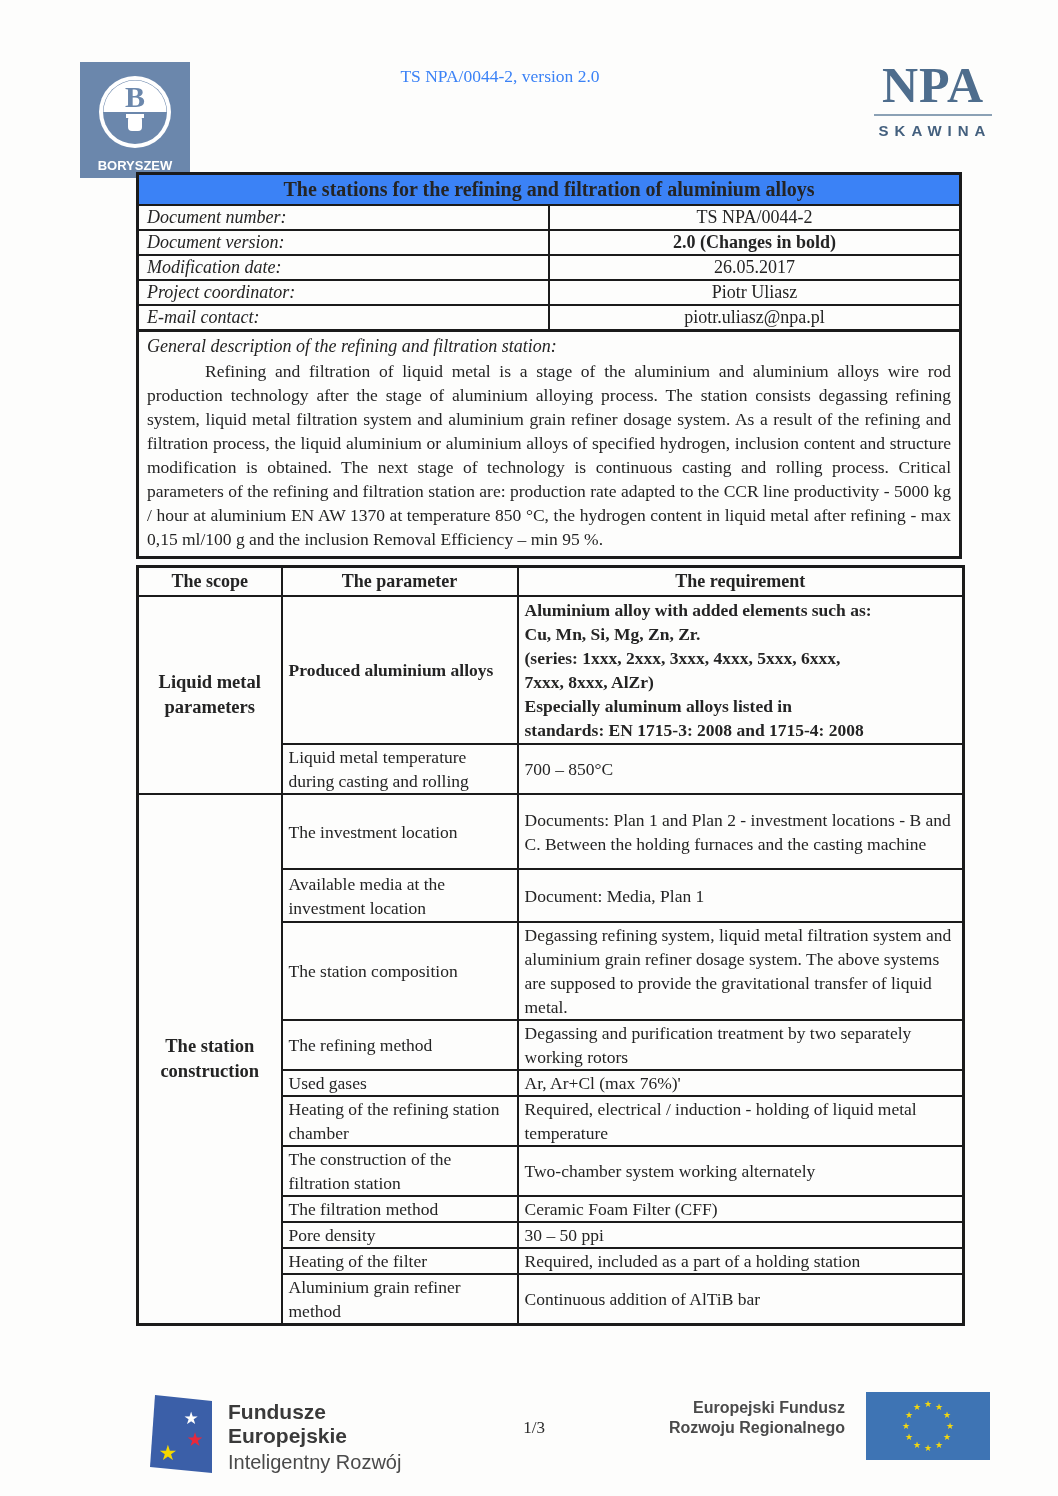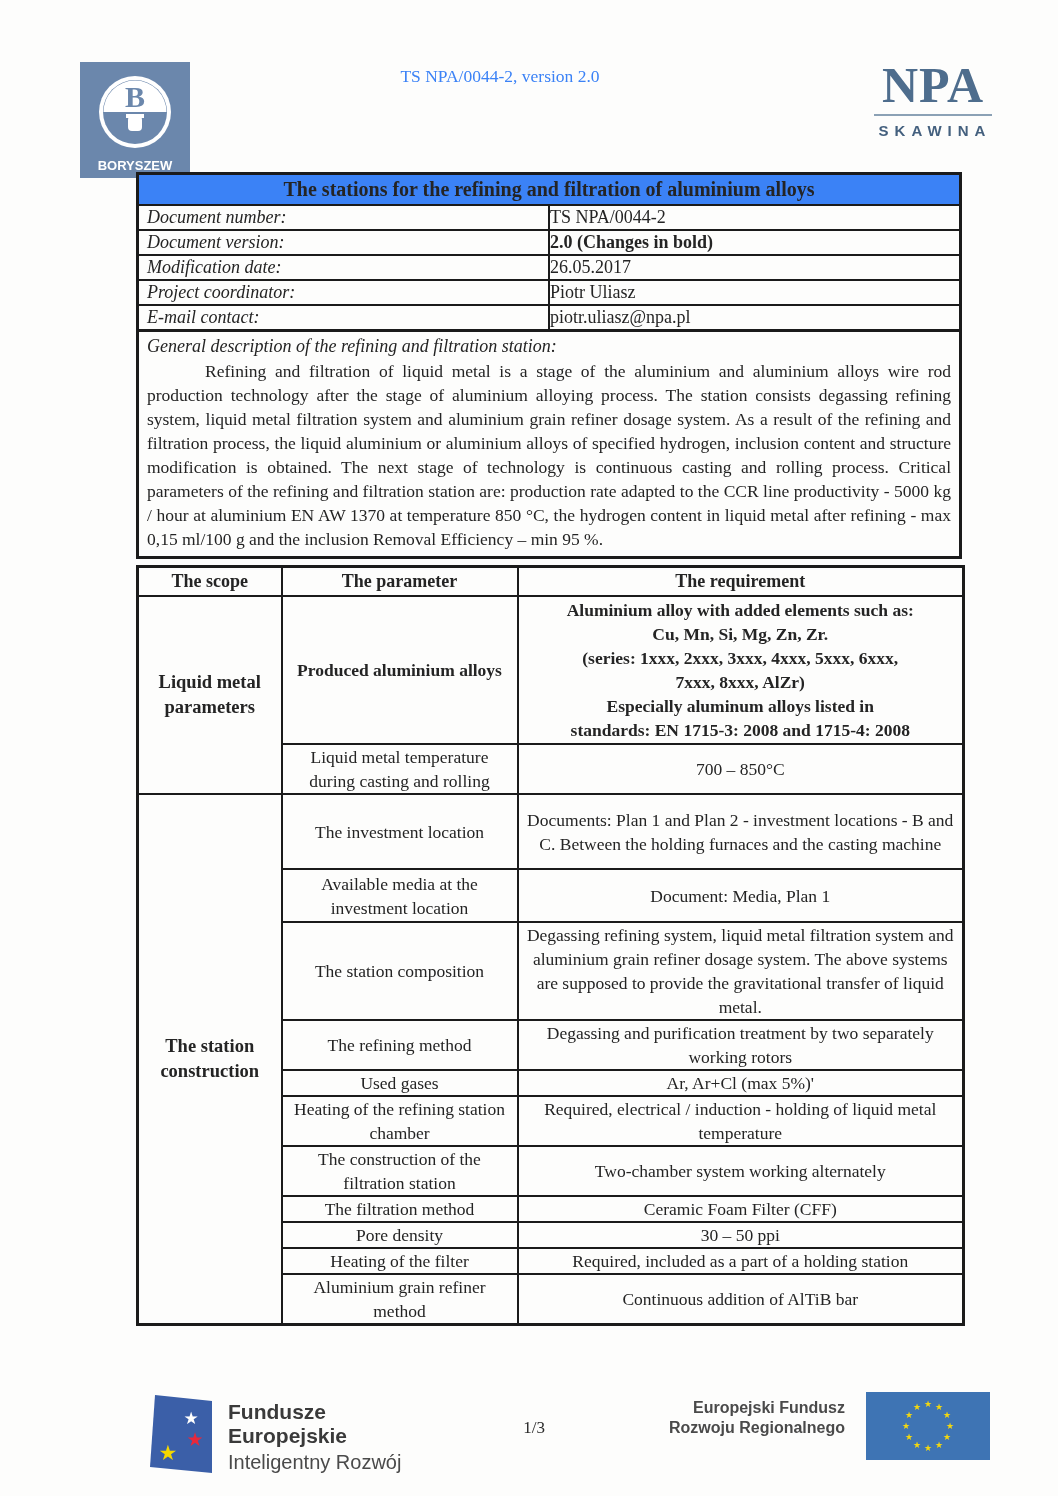--- a/index.html
+++ b/index.html
@@ -40,21 +40,21 @@
     border: 2px solid #1b1b1b; vertical-align: middle;
   }
   .info-title {
     background: #3b82f6; font-weight: bold; text-align: center;
     font-size: 20px; height: 31px;
   }
   .info-label {
     width: 50%; font-style: italic; font-size: 18px;
     padding: 1px 8px; height: 24px;
   }
-  .info-value { width: 50%; text-align: left; font-size: 18px; }
+  .info-value { width: 50%; text-align: center; font-size: 18px; }
   .bold { font-weight: bold; }
 
   .desc-box {
     border: 3px solid #1b1b1b; border-top: none;
     padding: 2px 8px 5px 8px;
   }
   .desc-heading { font-style: italic; font-size: 18px; line-height: 25px; }
   .desc-body {
     font-size: 17.5px; line-height: 24px; text-align: justify;
     text-indent: 58px;
@@ -63,21 +63,21 @@
   .spec-table { margin-top: 6px; table-layout: fixed; }
   .spec-table th { font-size: 18px; font-weight: bold; text-align: center; height: 30px; }
   .col-scope { width: 144px; }
   .col-param { width: 236px; }
   .col-req   { width: 446px; }
   .scope-cell {
     font-weight: bold; font-size: 18.5px; text-align: center;
     line-height: 25px; padding: 0 6px;
   }
   .param-cell, .req-cell {
-    text-align: center; font-size: 17.5px; line-height: 24px; padding: 0 6px;
+    font-size: 17.5px; line-height: 24px; padding: 0 6px;
   }
   .preline { white-space: pre-line; }
   tr.h148 { height: 148px; } tr.h98 { height: 98px; } tr.h75 { height: 75px; }
   tr.h53 { height: 53px; }  tr.h50 { height: 50px; } tr.h49 { height: 49px; }
   tr.h26 { height: 26px; }  tr.h25 { height: 25px; }
 
   
   .footer-left { position: absolute; left: 150px; top: 1394px; display: flex; }
   .fe-text { margin-left: 14px; padding-top: 6px; font-family: "Liberation Sans", sans-serif; }
   .fe-line { font-weight: bold; font-size: 21px; line-height: 24px; color: #3a3a3a; }
@@ -190,21 +190,21 @@
       <tr class="h98">
         <td class="param-cell">The station composition</td>
         <td class="req-cell">Degassing refining system, liquid metal filtration system and aluminium grain refiner dosage system. The above systems are supposed to provide the gravitational transfer of liquid metal.</td>
       </tr>
       <tr class="h49">
         <td class="param-cell">The refining method</td>
         <td class="req-cell">Degassing and purification treatment by two separately working rotors</td>
       </tr>
       <tr class="h25">
         <td class="param-cell">Used gases</td>
-        <td class="req-cell">Ar, Ar+Cl (max 5%)'</td>
+        <td class="req-cell">Ar, Ar+Cl (max 76%)'</td>
       </tr>
       <tr class="h50">
         <td class="param-cell">Heating of the refining station chamber</td>
         <td class="req-cell">Required, electrical / induction - holding of liquid metal temperature</td>
       </tr>
       <tr class="h50">
         <td class="param-cell">The construction of the filtration station</td>
         <td class="req-cell">Two-chamber system working alternately</td>
       </tr>
       <tr class="h26">

